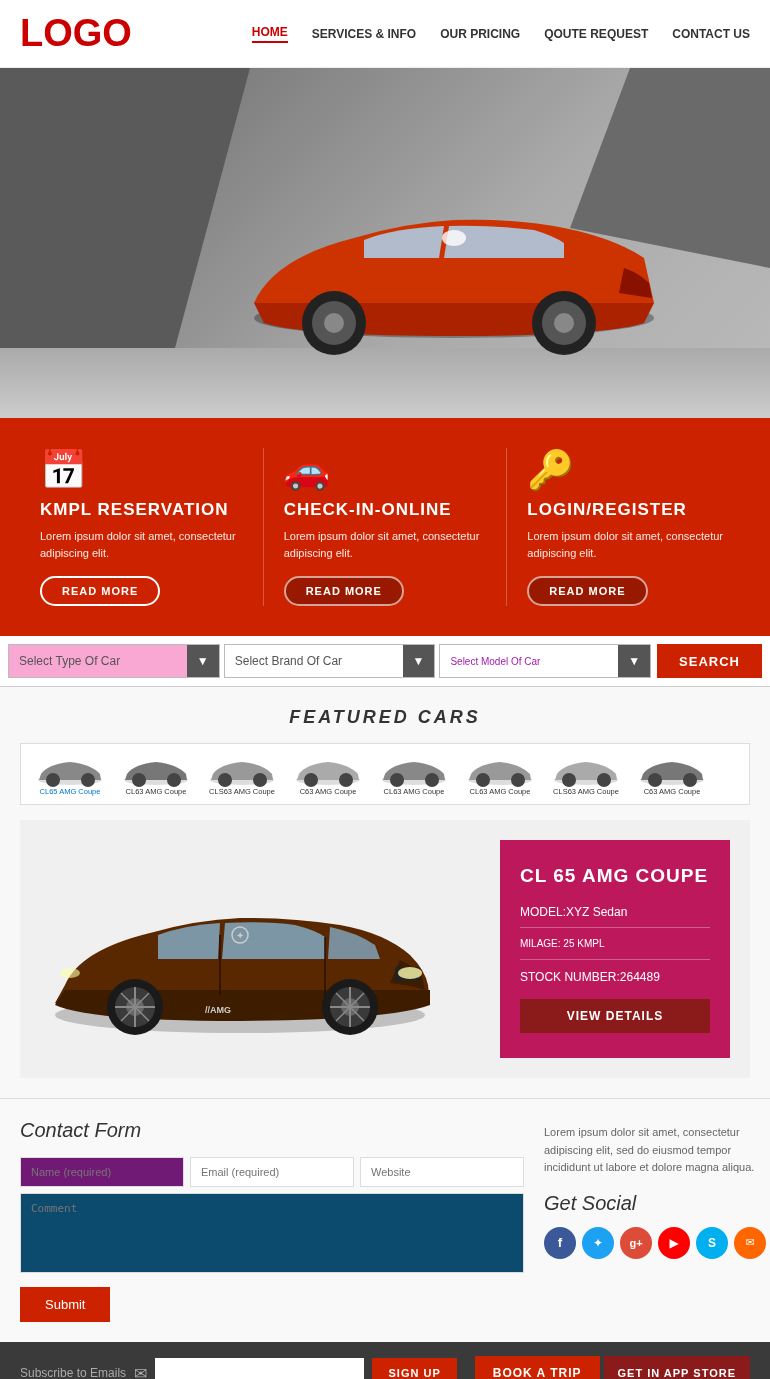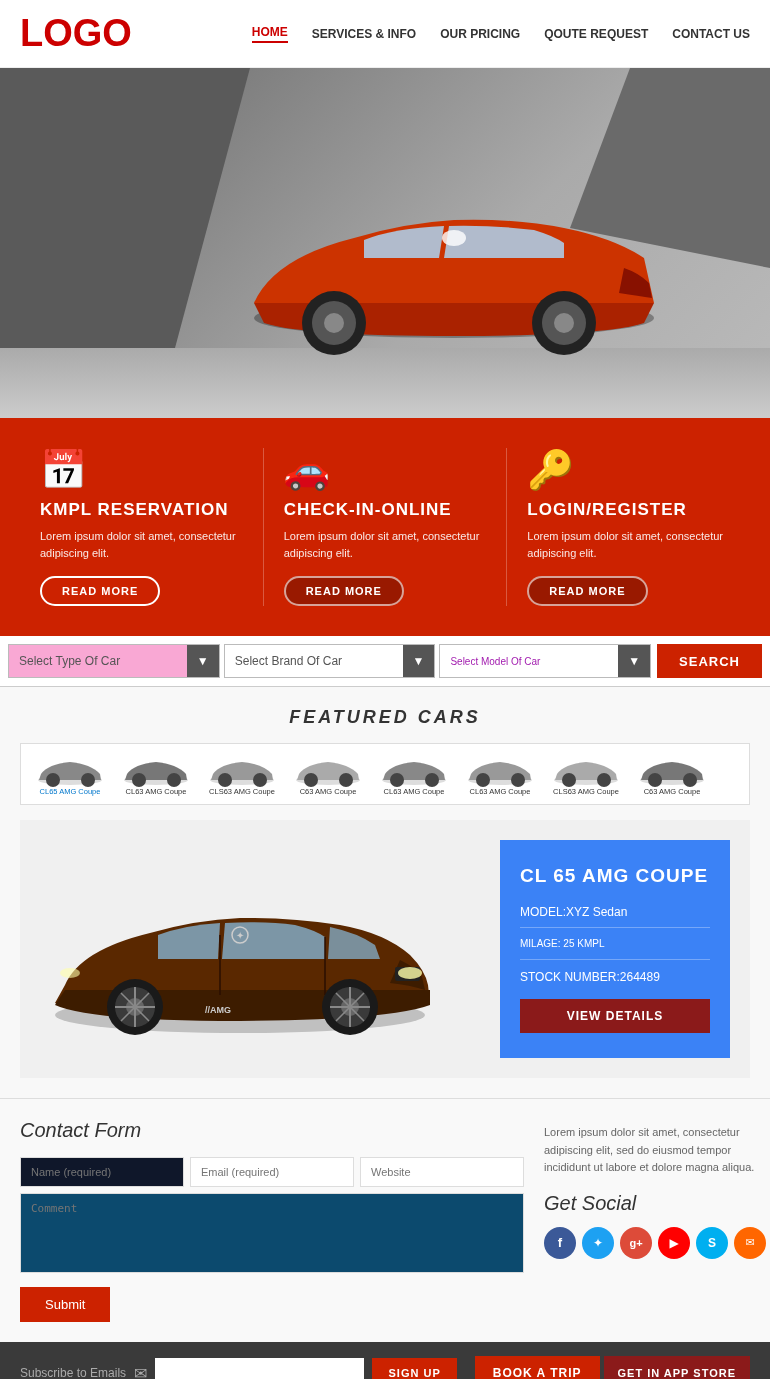--- a/index.html
+++ b/index.html
@@ -203,35 +203,35 @@
         <circle cx="310" cy="152" r="9" fill="#666"></circle>
         <line x1="310" y1="132" x2="310" y2="172" stroke="#888" stroke-width="2"></line>
         <line x1="290" y1="152" x2="330" y2="152" stroke="#888" stroke-width="2"></line>
         <line x1="296" y1="138" x2="324" y2="166" stroke="#888" stroke-width="1.5"></line>
         <line x1="296" y1="166" x2="324" y2="138" stroke="#888" stroke-width="1.5"></line>
 
         <ellipse cx="370" cy="118" rx="12" ry="6" fill="#ffffaa" opacity="0.8"></ellipse>
         <ellipse cx="30" cy="118" rx="10" ry="5" fill="#ffffaa" opacity="0.6"></ellipse>
       </svg>
     </div>
-    <div style="background:#3b82f6;color:#fff;padding:25px 20px;min-width:230px;">
+    <div style="background:#be185d;color:#fff;padding:25px 20px;min-width:230px;">
       <div style="font-size:19px;font-weight:bold;margin-bottom:18px;letter-spacing:1px;">CL 65 AMG COUPE</div>
       <div style="font-size:12px;margin-bottom:10px;border-bottom:1px solid rgba(255,255,255,0.3);padding-bottom:8px;">MODEL:XYZ Sedan</div>
       <div style="font-size:10px;margin-bottom:10px;border-bottom:1px solid rgba(255,255,255,0.3);padding-bottom:10px;">MILAGE: 25 KMPL</div>
       <div style="font-size:12px;margin-bottom:15px;">STOCK NUMBER:264489</div>
       <button style="background:#8b1a1a;color:#fff;border:none;width:100%;padding:10px;font-size:12px;font-weight:bold;cursor:pointer;letter-spacing:1px;">VIEW DETAILS</button>
     </div>
   </div>
 </div>
 
 <div style="display:flex;gap:20px;padding:20px;background:#f9f9f9;border-top:1px solid #ddd;">
   <div style="flex:1.3;">
     <div style="font-size:20px;font-style:italic;margin-bottom:15px;color:#333;">Contact Form</div>
     <div style="display:flex;gap:6px;margin-bottom:6px;">
-      <input style="flex: 1 1 0%; border: 1px solid rgb(221, 221, 221); padding: 8px 10px; font-size: 11px; color: rgb(153, 153, 153); background: #0f172a;" type="text" placeholder="Name (required)">
+      <input style="flex: 1 1 0%; border: 1px solid rgb(221, 221, 221); padding: 8px 10px; font-size: 11px; color: rgb(153, 153, 153); background: #701a75;" type="text" placeholder="Name (required)">
       <input style="flex: 1 1 0%; border: 1px solid rgb(221, 221, 221); padding: 8px 10px; font-size: 11px; color: rgb(153, 153, 153); background: rgb(255, 255, 255);" type="email" placeholder="Email (required)">
       <input style="flex: 1 1 0%; border: 1px solid rgb(221, 221, 221); padding: 8px 10px; font-size: 11px; color: rgb(153, 153, 153); background: rgb(255, 255, 255);" type="text" placeholder="Website">
     </div>
     <textarea style="width: 100%; border: 1px solid rgb(221, 221, 221); padding: 8px 10px; font-size: 11px; color: rgb(153, 153, 153); background: #0c4a6e; height: 80px; resize: none;" placeholder="Comment"></textarea>
     <button style="background:#cc2200;color:#fff;border:none;padding:10px 25px;font-size:13px;cursor:pointer;margin-top:10px;">Submit</button>
   </div>
   <div style="flex:1;padding-top:5px;">
     <div style="font-size:11px;color:#666;line-height:1.6;margin-bottom:15px;">Lorem ipsum dolor sit amet, consectetur adipiscing elit, sed do eiusmod tempor incididunt ut labore et dolore magna aliqua.</div>
     <div style="font-size:20px;font-style:italic;margin-bottom:12px;color:#333;">Get Social</div>
     <div style="display:flex;gap:6px;">

